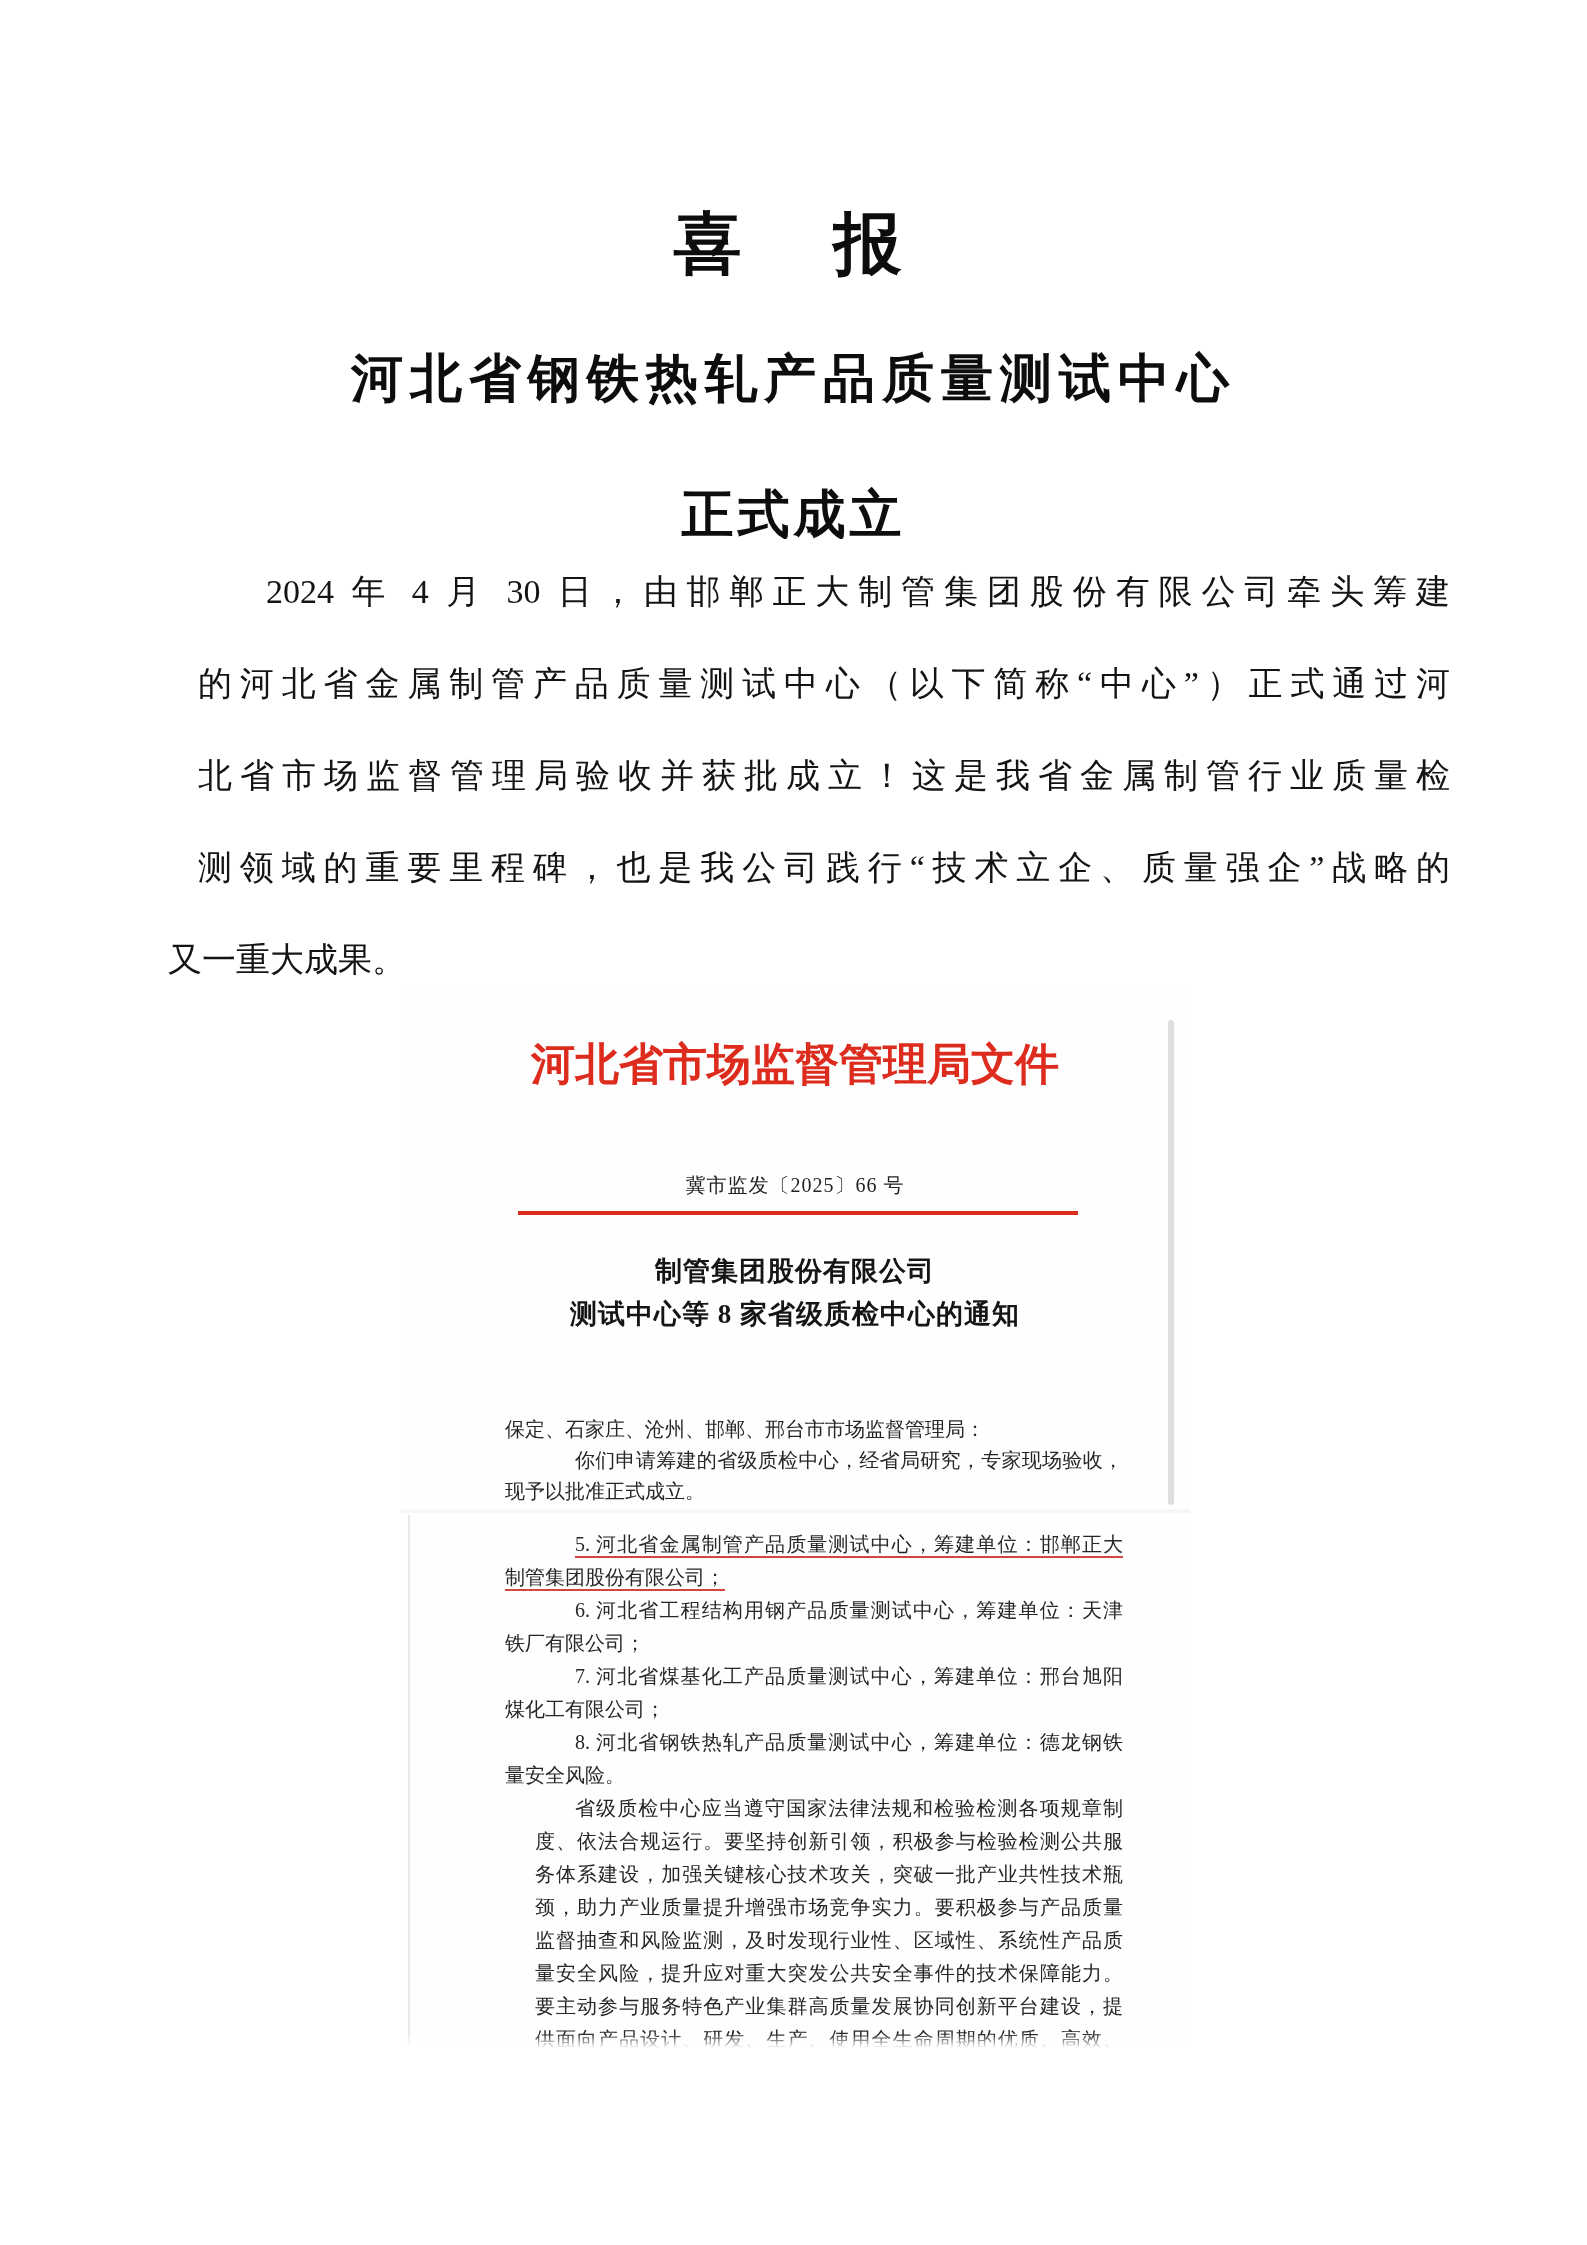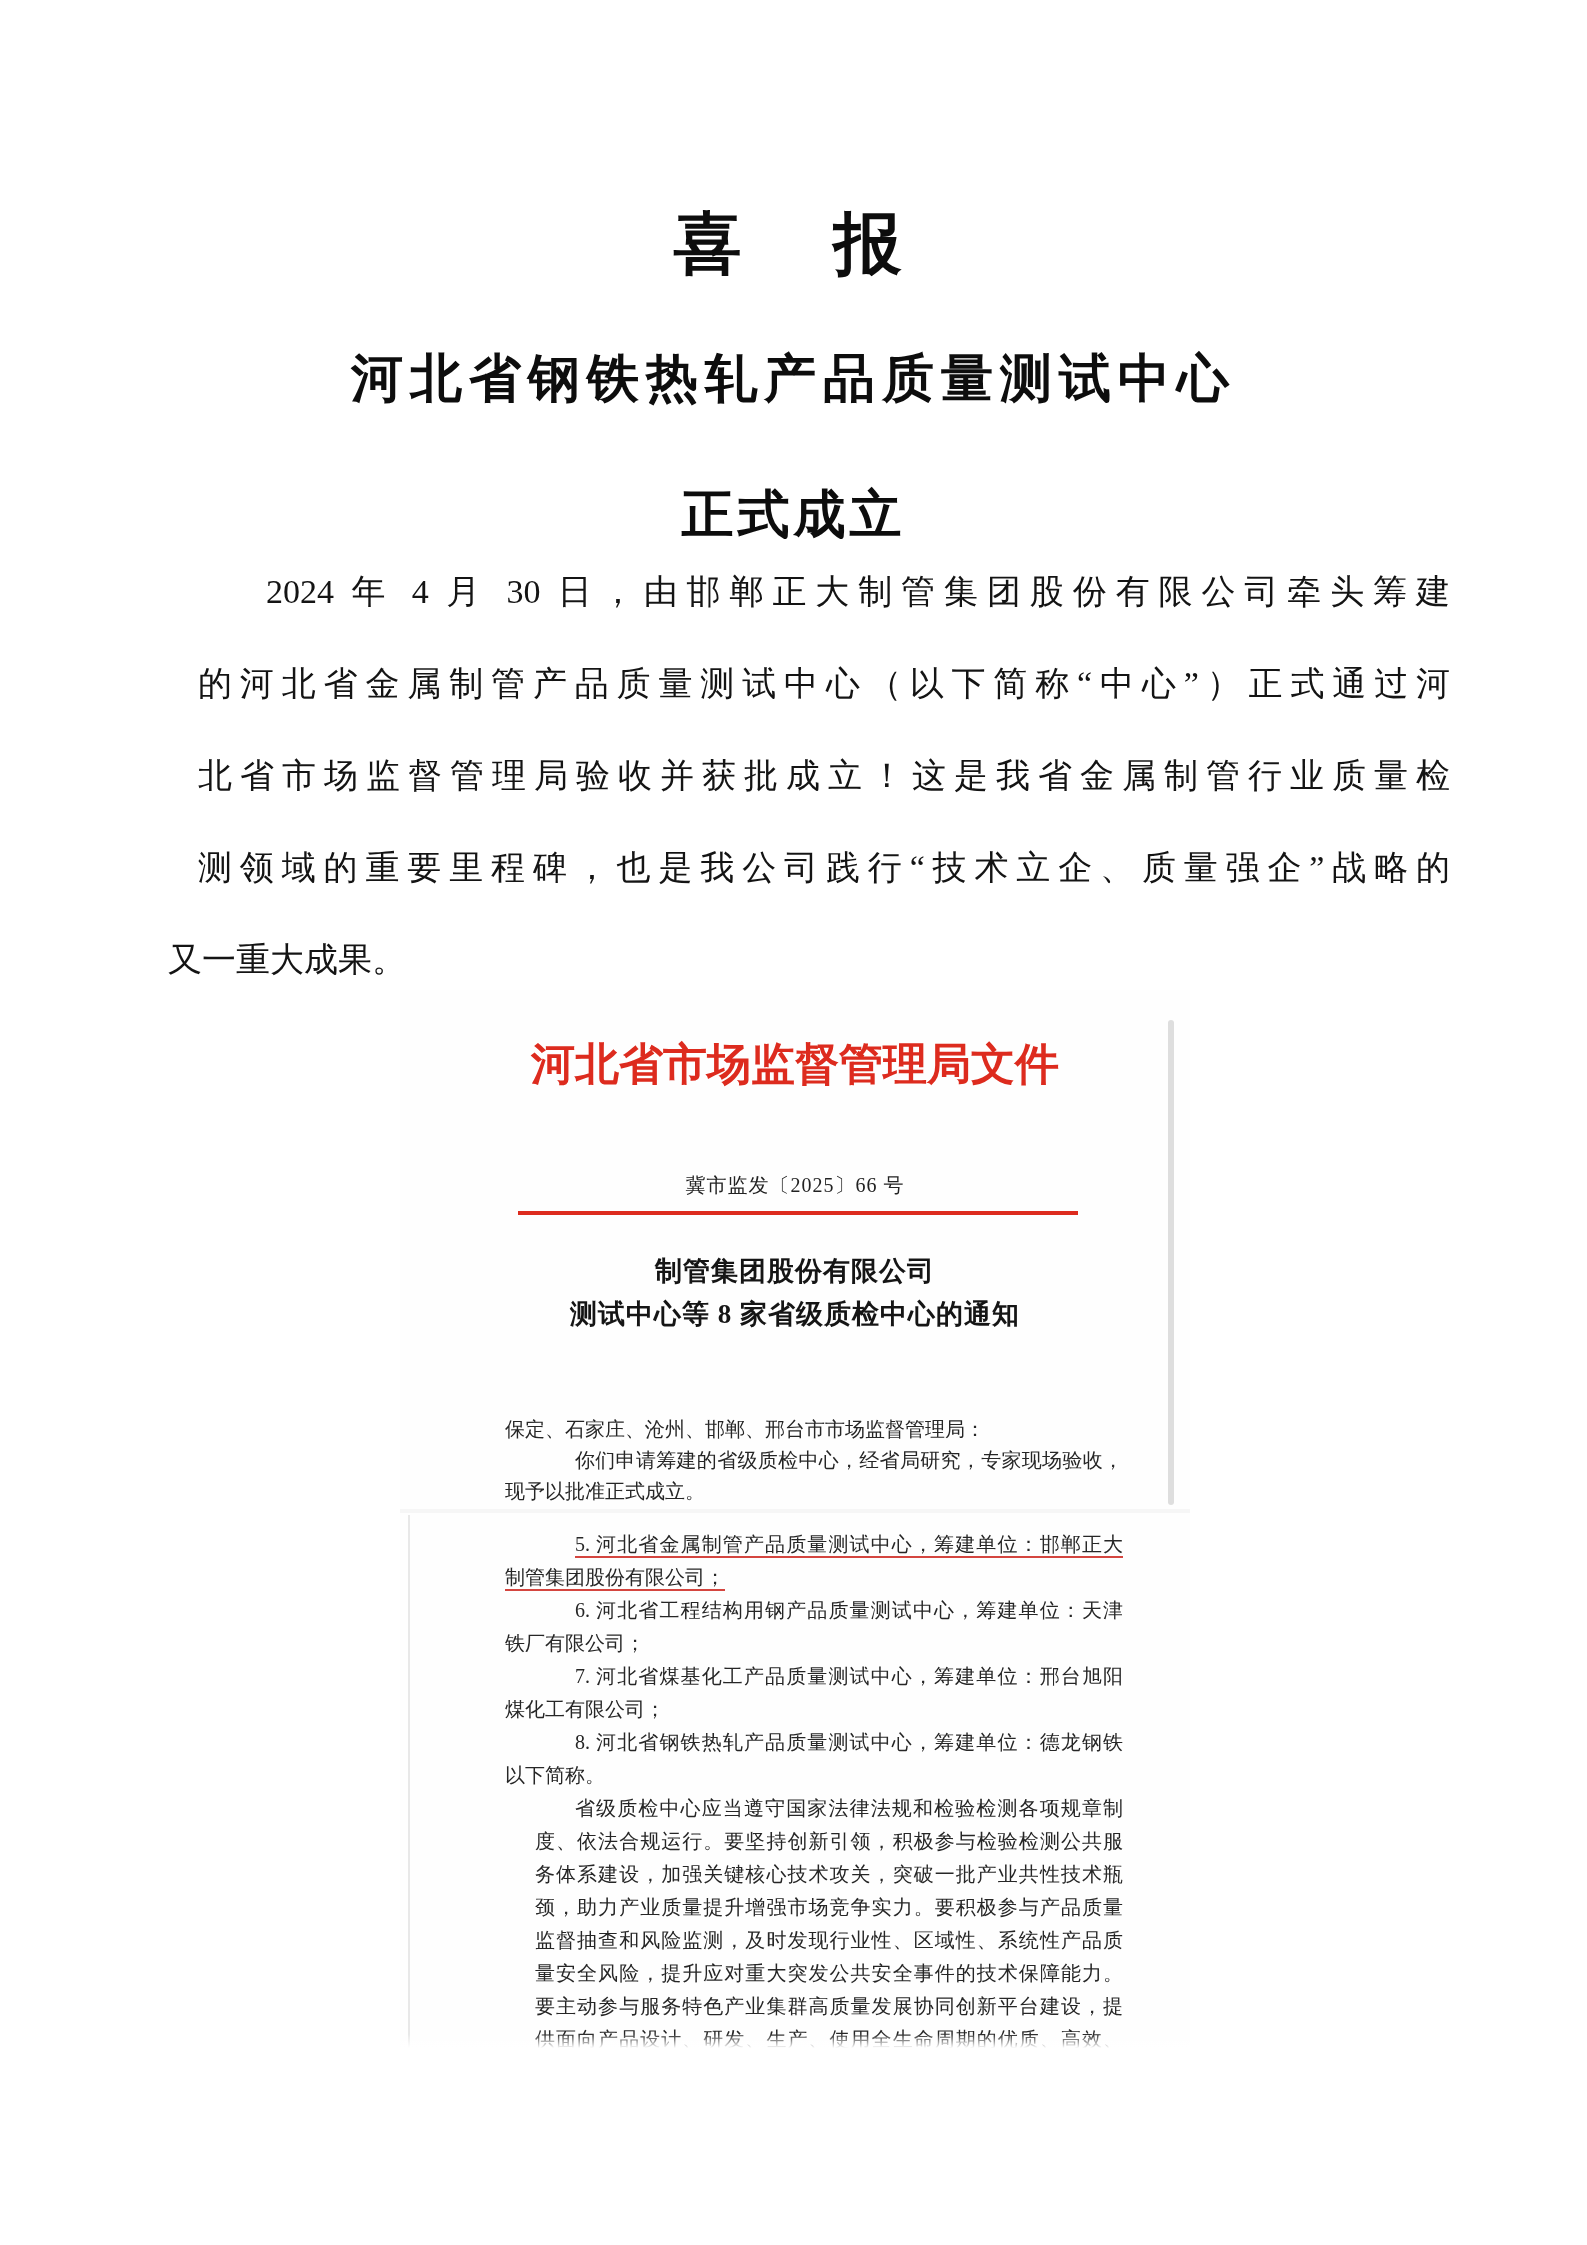--- a/index.html
+++ b/index.html
@@ -114,21 +114,21 @@
     </div>
 
     <div class="doc-body doc-body-b">
       <div class="dline fl ind"><span class="u">5. 河北省金属制管产品质量测试中心，筹建单位：邯郸正大</span></div>
       <div class="dline"><span class="u">制管集团股份有限公司；</span></div>
       <div class="dline fl ind">6. 河北省工程结构用钢产品质量测试中心，筹建单位：天津</div>
       <div class="dline">铁厂有限公司；</div>
       <div class="dline fl ind">7. 河北省煤基化工产品质量测试中心，筹建单位：邢台旭阳</div>
       <div class="dline">煤化工有限公司；</div>
       <div class="dline fl ind">8. 河北省钢铁热轧产品质量测试中心，筹建单位：德龙钢铁</div>
-      <div class="dline">以下简称。</div>
+      <div class="dline">量安全风险。</div>
       <div class="dline fl ind">省级质检中心应当遵守国家法律法规和检验检测各项规章制</div>
       <div class="dline fl">度、依法合规运行。要坚持创新引领，积极参与检验检测公共服</div>
       <div class="dline fl">务体系建设，加强关键核心技术攻关，突破一批产业共性技术瓶</div>
       <div class="dline fl">颈，助力产业质量提升增强市场竞争实力。要积极参与产品质量</div>
       <div class="dline fl">监督抽查和风险监测，及时发现行业性、区域性、系统性产品质</div>
       <div class="dline fl">量安全风险，提升应对重大突发公共安全事件的技术保障能力。</div>
       <div class="dline fl">要主动参与服务特色产业集群高质量发展协同创新平台建设，提</div>
       <div class="dline fl">供面向产品设计、研发、生产、使用全生命周期的优质、高效、</div>
     </div>
 

